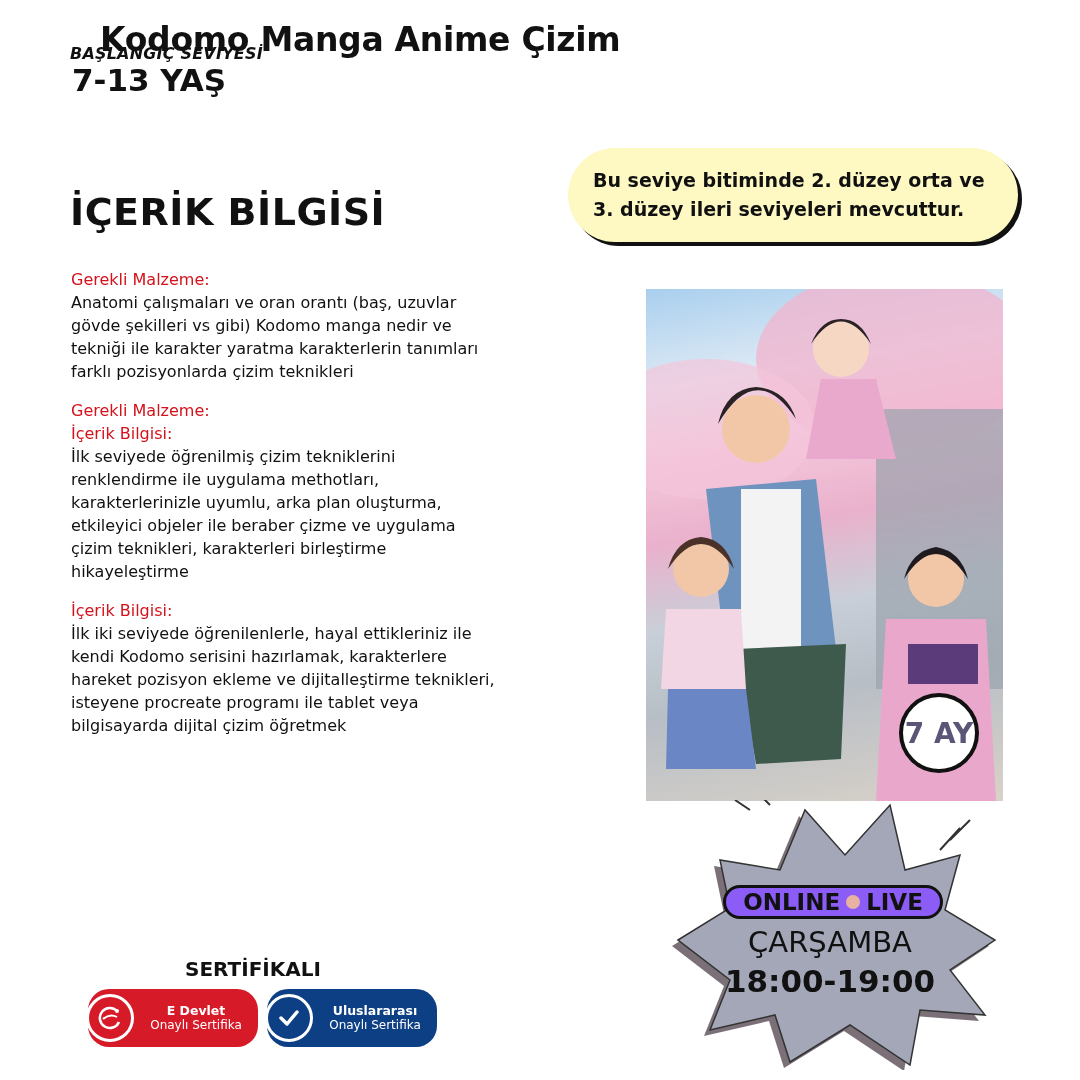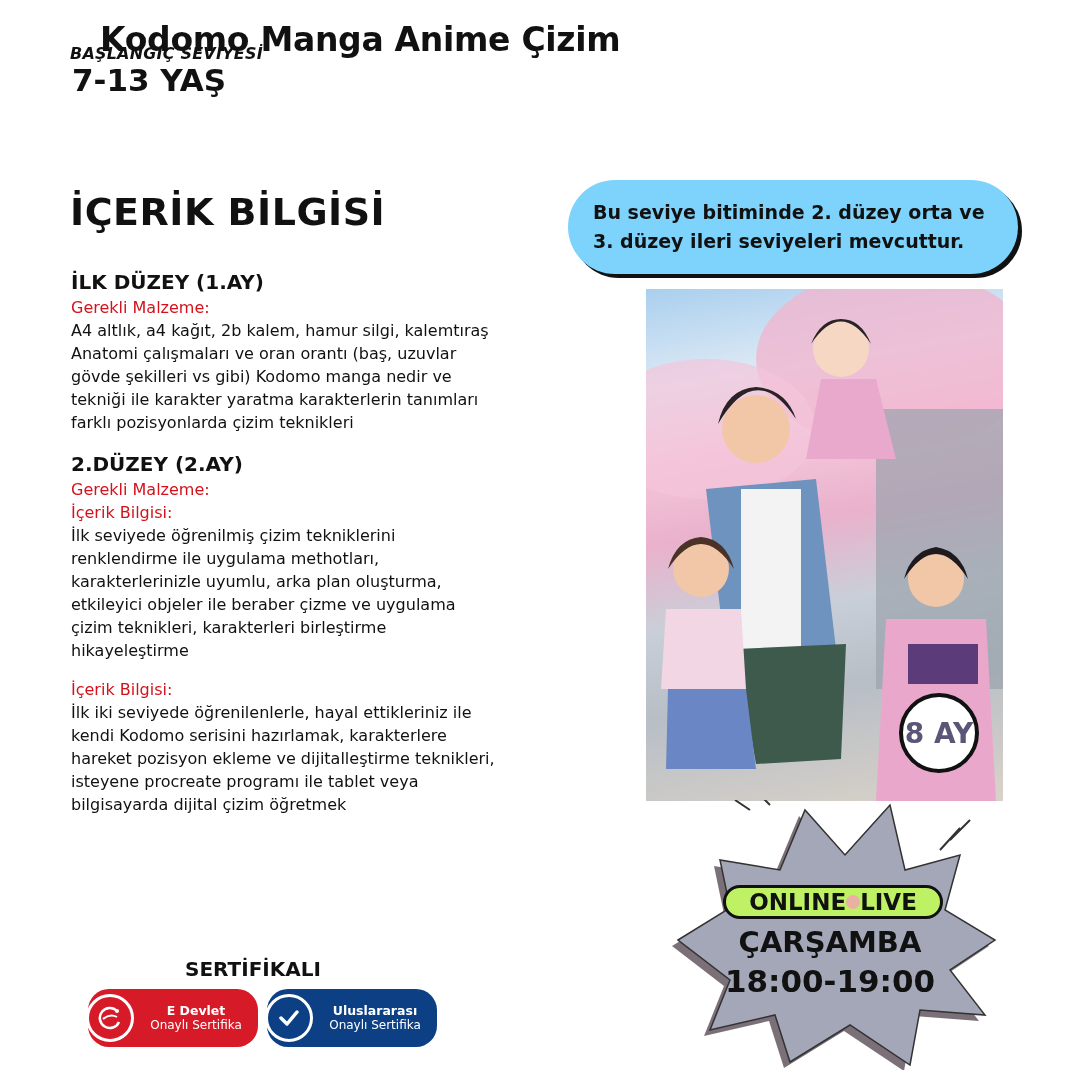--- a/index.html
+++ b/index.html
@@ -5,21 +5,21 @@
   * { box-sizing: border-box; margin: 0; padding: 0; }
   html, body { width: 1080px; height: 1080px; background: #ffffff; overflow: hidden; }
   body { position: relative; font-family: "DejaVu Sans", sans-serif; color: #111; }
 
   .level-tag { position: absolute; left: 70px; top: 0px; font-size: 16px; font-weight: bold; font-style: italic; letter-spacing: 0.2px; margin-top: 44px; }
   .main-title { position: absolute; left: 68px; top: 20px; font-size: 33px; font-weight: bold; letter-spacing: -0.3px; margin-left: 32px; }
   .age { position: absolute; left: 72px; top: 62px; font-size: 31px; font-weight: bold; }
 
   .section-title { position: absolute; left: 70px; top: 190px; font-size: 38px; font-weight: bold; letter-spacing: 0.5px; text-align: right; }
 
-  .info-pill { position: absolute; left: 568px; top: 148px; width: 450px; height: 94px; background: #7dd3fc; border-radius: 47px; box-shadow: 4px 4px 0 #111; padding: 18px 24px 0 25px; margin-top: 32px; }
+  .info-pill { position: absolute; left: 568px; top: 148px; width: 450px; height: 94px; background: #fef9c3; border-radius: 47px; box-shadow: 4px 4px 0 #111; padding: 18px 24px 0 25px; }
   .info-pill span { display: block; font-size: 19px; font-weight: bold; line-height: 29px; color: #111; }
 
   .levels { position: absolute; left: 71px; top: 268px; width: 470px; }
   .level { margin-bottom: 16px; }
   .level h3 { font-size: 20px; font-weight: bold; line-height: 28px; }
   .level .label { color: #d4121b; font-size: 16px; line-height: 23px; }
   .level .text { font-size: 16px; line-height: 23px; white-space: pre-line; color: #111; }
 
   .cert-title { position: absolute; left: 185px; top: 957px; font-size: 20px; font-weight: bold; }
   .badge { position: absolute; top: 989px; height: 58px; width: 170px; border-radius: 21px; color: #fff; display: flex; align-items: center; }
@@ -31,52 +31,49 @@
   .badge-blue { left: 267px; background: #0d3f85; }
   .badge-blue .circle { background: #0d3f85; }
 
   .illustration { position: absolute; left: 646px; top: 289px; width: 357px; height: 512px; overflow: hidden;
     background: linear-gradient(170deg, #a9cfee 0%, #dfeaf5 18%, #f4c8dc 30%, #eab1cc 45%, #c9cfd8 60%, #b8bec6 75%, #d9d2c8 100%); }
 
   .ay-circle { position: absolute; left: 899px; top: 693px; width: 80px; height: 80px; border-radius: 50%; background: #fff; border: 4px solid #111;
     display: flex; align-items: center; justify-content: center; font-size: 28px; font-weight: bold; color: #5b5577; }
 
   .burst { position: absolute; left: 660px; top: 800px; width: 340px; height: 270px; }
-  .live-pill { position: absolute; left: 723px; top: 885px; width: 220px; height: 34px; border-radius: 17px; background: #bef264; border: 3px solid #111;
-    display: flex; align-items: center; justify-content: center; font-size: 23px; font-weight: bold; color: #111; }
+  .live-pill { position: absolute; left: 723px; top: 885px; width: 220px; height: 34px; border-radius: 17px; background: #8b5cf6; border: 3px solid #111;
+    display: flex; align-items: center; justify-content: center; gap: 6px; font-size: 23px; font-weight: bold; color: #111; }
   .live-dot { width: 14px; height: 14px; border-radius: 50%; background: #e9b1a4; display: inline-block; }
-  .day { position: absolute; left: 660px; top: 925px; width: 340px; text-align: center; font-size: 29px; font-weight: bold; }
+  .day { position: absolute; left: 660px; top: 925px; width: 340px; text-align: center; font-size: 29px; font-weight: normal; }
   .time { position: absolute; left: 660px; top: 963px; width: 340px; text-align: center; font-size: 31px; font-weight: bold; }
 </style>
 </head>
 <body>
 
 <div class="level-tag">BAŞLANGIÇ SEVİYESİ</div>
 <div class="main-title">Kodomo Manga Anime Çizim</div>
 <div class="age">7-13 YAŞ</div>
 
 <div class="section-title">İÇERİK BİLGİSİ</div>
 
 <div class="info-pill">
   <span>Bu seviye bitiminde 2. düzey orta ve</span>
   <span>3. düzey ileri seviyeleri mevcuttur.</span>
 </div>
 
 <div class="levels">
   <div class="level">
-    <h3>İLK DÜZEY (1.AY)</h3>
     <div class="label">Gerekli Malzeme:</div>
-    <div class="text">A4 altlık, a4 kağıt, 2b kalem, hamur silgi, kalemtıraş</div>
     <div class="text">Anatomi çalışmaları ve oran orantı (baş, uzuvlar
 gövde şekilleri vs gibi) Kodomo manga nedir ve
 tekniği ile karakter yaratma karakterlerin tanımları
 farklı pozisyonlarda çizim teknikleri</div>
   </div>
   <div class="level">
-    <h3>2.DÜZEY (2.AY)</h3>
     <div class="label">Gerekli Malzeme:</div>
     <div class="label">İçerik Bilgisi:</div>
     <div class="text">İlk seviyede öğrenilmiş çizim tekniklerini
 renklendirme ile uygulama methotları,
 karakterlerinizle uyumlu,  arka plan oluşturma,
 etkileyici objeler ile beraber  çizme ve uygulama
 çizim teknikleri,  karakterleri birleştirme
 hikayeleştirme</div>
   </div>
   <div class="level">
@@ -134,21 +131,21 @@
     <path d="M22 280 Q55 230 88 280 Q80 250 55 248 Q30 250 22 280Z" fill="#4a3228"></path>
     <path d="M20 320 L95 320 L100 400 L15 400Z" fill="#f2d6e4"></path>
     <path d="M22 400 L100 400 L110 480 L20 480Z" fill="#6b86c4"></path>
     <circle cx="290" cy="290" r="28" fill="#f2c7a8"></circle>
     <path d="M258 290 Q290 240 322 290 Q315 262 290 258 Q265 262 258 290Z" fill="#1f1a1e"></path>
     <path d="M240 330 L340 330 L350 512 L230 512Z" fill="#e9a8cb"></path>
     <rect x="262" y="355" width="70" height="40" fill="#5b3b7a"></rect>
   </svg>
 </div>
 
-<div class="ay-circle">8 AY</div>
+<div class="ay-circle">7 AY</div>
 
 <svg class="burst" viewBox="0 0 340 270">
   <path d="M90 10 L75 0 M110 5 L95 -10" stroke="#333" stroke-width="2"></path>
   <path d="M290 40 L310 20 M280 50 L300 28" stroke="#333" stroke-width="2"></path>
   <path d="M18 140 L70 108 L60 60 L120 70 L145 10 L185 55 L230 5 L245 70 L300 55 L285 110 L335 140 L290 170 L325 215 L260 210 L250 265 L190 225 L130 262 L115 215 L50 230 L70 180 Z" fill="#7c7078" transform="translate(-6,6)"></path>
   <path d="M18 140 L70 108 L60 60 L120 70 L145 10 L185 55 L230 5 L245 70 L300 55 L285 110 L335 140 L290 170 L325 215 L260 210 L250 265 L190 225 L130 262 L115 215 L50 230 L70 180 Z" fill="#a3a7b8" stroke="#333" stroke-width="1.5"></path>
 </svg>
 
 <div class="live-pill">
   <span>ONLINE</span>

